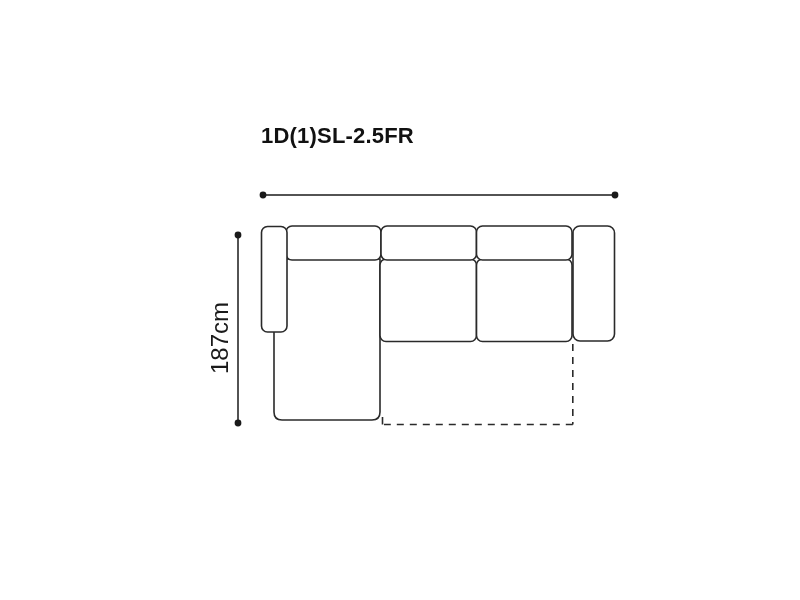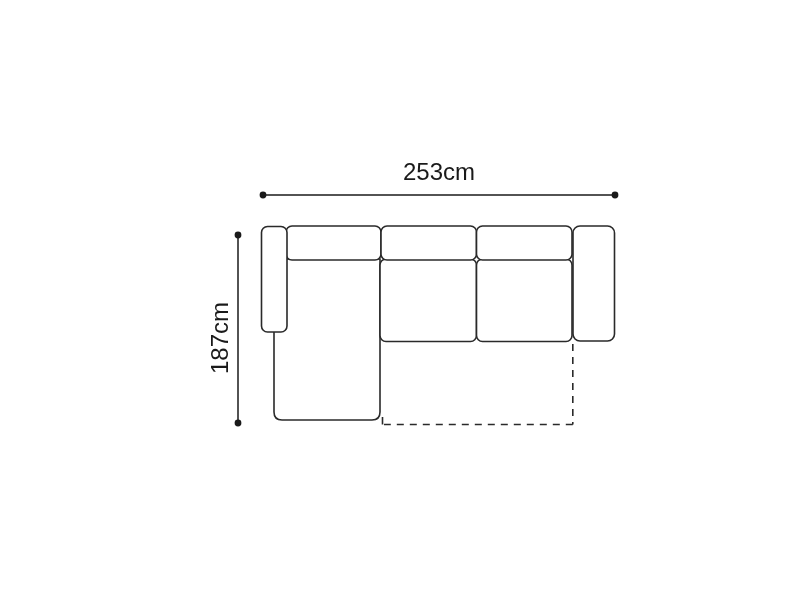--- a/index.html
+++ b/index.html
@@ -93,18 +93,18 @@
       <rect x="573" y="226" width="41.5" height="115" rx="7"></rect>
     </g>
 
     <g fill="none" stroke-width="1.6" stroke="#2a2a2a">
       <line x1="572.8" y1="344" x2="572.8" y2="424.5" stroke-dasharray="7 6"></line>
       <line x1="572.8" y1="424.5" x2="384" y2="424.5" stroke-dasharray="7 6"></line>
       <line x1="382.5" y1="424.5" x2="382.5" y2="417"></line>
     </g>
   </svg>
 
+  <div class="product-code">1D(1)SL-2.5FR</div>
 
-  <div class="width-label">253cm</div>
 
   <div class="height-label">187cm</div>
 
 </div>
 
 </body></html>

